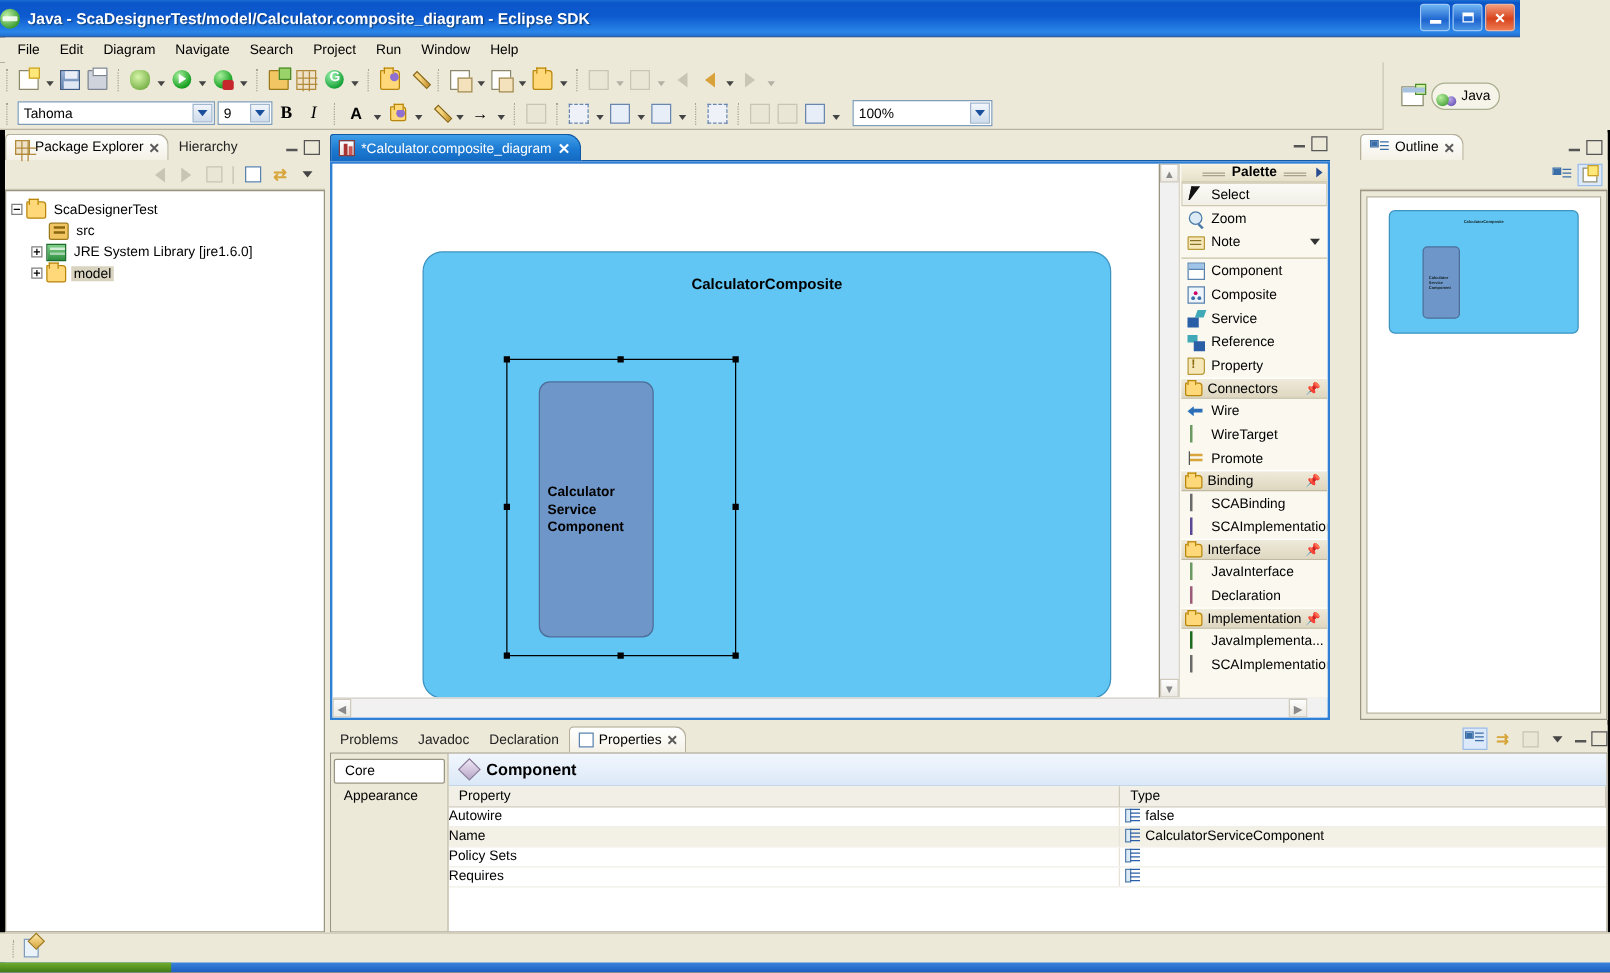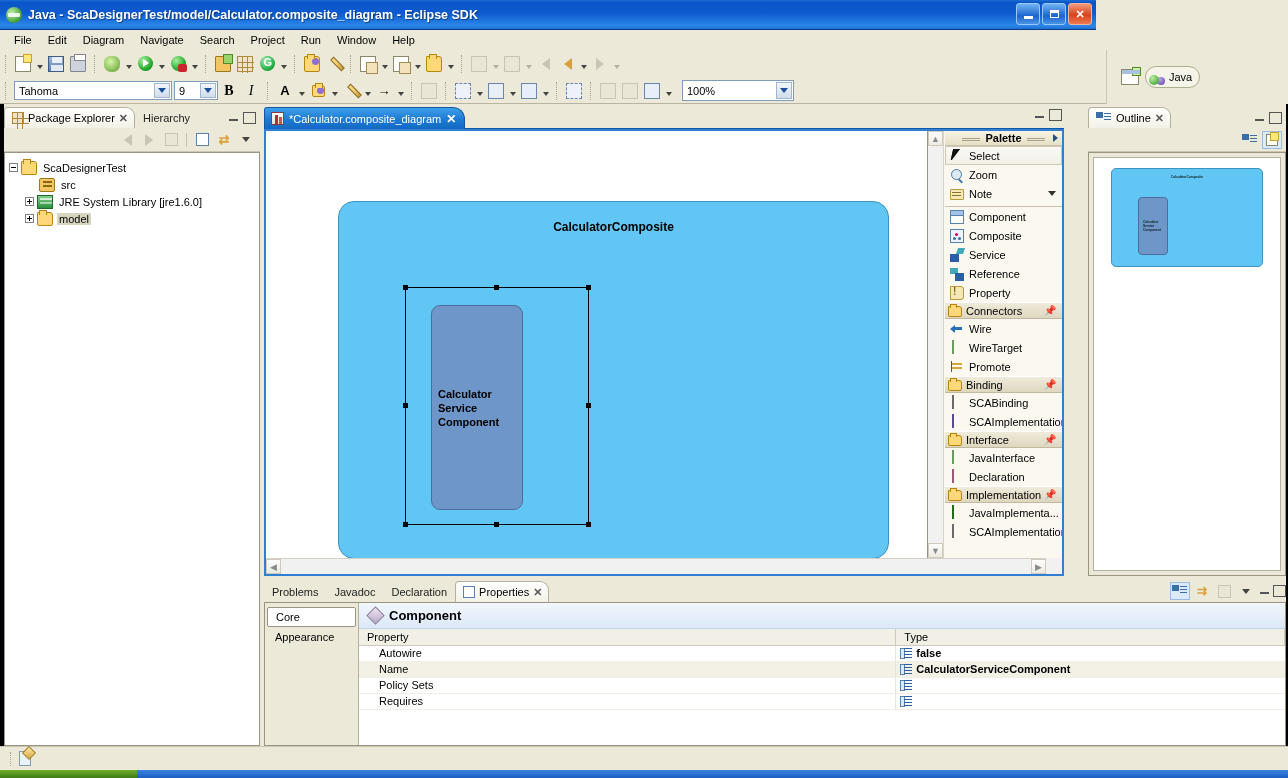--- a/index.html
+++ b/index.html
@@ -7,23 +7,23 @@
   body {
     font-family: "Liberation Sans", sans-serif;
     font-size: 11px;
     background:#000;
     color:#000;
   }
   #app { position:relative; width:1288px; height:778px; background:#ece9d8; overflow:hidden; }
 
   
   .titlebar {
-    position:absolute; left:0; top:0; width:1096px; height:30px;
+    position:absolute; left:0; top:0; width:1216px; height:30px;
     background: linear-gradient(180deg,#1b6fd4 0%,#0a55c8 8%,#0d5ad0 45%,#2a86e8 88%,#1f6fd0 100%);
-    display:flex; align-items:center; padding-left:6px;
+    display:flex; align-items:center; 
     border-bottom:1px solid #063a8f;
   }
   .titlebar .tb-icon {
     width:16px; height:16px; border-radius:50%;
     background:radial-gradient(circle at 35% 35%,#bff0a8,#3d9e34 70%,#2a7a22);
     margin-right:6px; flex:0 0 auto;
     position:relative;
   }
   .titlebar .tb-icon:after{
     content:""; position:absolute; left:2px; top:6px; width:12px; height:4px;
@@ -401,22 +401,22 @@
     border-bottom:1px solid #c4d4e8;
     font-size:13px; font-weight:bold;
   }
   .props-header .ph-ic { width:13px;height:13px; transform:rotate(45deg);
     background:linear-gradient(135deg,#f0e6f5,#b8a8c8); border:1px solid #8a7a9a; }
   .ptable { width:100%; border-collapse:collapse; font-size:11px; table-layout:fixed; }
   .ptable th {
     text-align:left; font-weight:normal; height:16px; padding-left:8px;
     background:#f2f0e6; border-bottom:1px solid #cfcabb; border-right:1px solid #cfcabb;
   }
-  .ptable td { height:16px; padding-left:20px; border-bottom:1px solid #f0eee5; white-space:nowrap; }
-  .ptable td.valcell { padding-left:4px; border-left:1px solid #e6e3d8;font-weight:bold; }
+  .ptable td { height:16px; border-bottom:1px solid #f0eee5; white-space:nowrap; }
+  .ptable td.valcell { padding-left:4px; border-left:1px solid #e6e3d8; }
   .ptable tr.sel td { background:#f3f0e6; }
   .val-ic { display:inline-block; width:12px;height:10px; position:relative; margin-right:4px; vertical-align:-1px; }
   .val-ic:after{ content:""; position:absolute; left:4px;top:0;width:8px;height:1px;background:#2a5fa8;
     box-shadow:0 3px 0 #2a5fa8, 0 6px 0 #2a5fa8, 0 9px 0 #2a5fa8; }
   .val-ic:before{ content:""; position:absolute; left:0;top:0;width:3px;height:9px;border:1px solid #5b82ad; background:#dceaf6; }
 
   
   .statusbar {
     position:absolute; left:0; bottom:8px; width:1288px; height:24px;
     background:#ece9d8; border-top:1px solid #cbc6b2;

